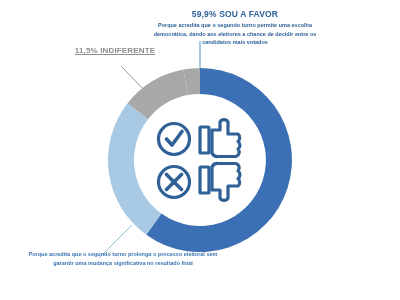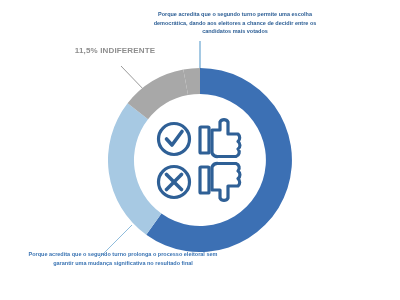--- a/index.html
+++ b/index.html
@@ -63,20 +63,21 @@
     left: 60px;
     top: 46px;
     width: 110px;
     text-align: center;
   }
   #callout-indiferente .callout-title {
     color: #8e8e8e;
     font-size: 8px;
     line-height: 1.25;
     white-space: normal;
+    text-decoration: underline;
   }
 
   
   #callout-contra {
     left: 28px;
     top: 250px;
     width: 190px;
     text-align: center;
   }
   #callout-contra .callout-title { color: #8fbcdc; }
@@ -140,20 +141,21 @@
           <path d="M 12,7 L 12,30 L 20,30 L 20,38 A 4.5,4.5 0 0 0 28,38
                    L 28,26 L 38,26 A 5,5 0 0 0 38,18.5
                    A 4.6,4.6 0 0 0 38,11 A 4.6,4.6 0 0 0 36,3.5
                    L 18,3.5 A 6,6 0 0 0 12,7 Z"></path>
         </g>
       </g>
     </svg>
   </div>
 
   <div class="callout" id="callout-favor">
+    <p class="callout-title">59,9% SOU A FAVOR</p>
     <p class="callout-desc">Porque acredita que o segundo turno permite uma escolha democrática, dando aos eleitores a chance de decidir entre os candidatos mais votados</p>
   </div>
 
   <div class="callout" id="callout-indiferente">
     <p class="callout-title">11,5% INDIFERENTE</p>
   </div>
 
   <div class="callout" id="callout-contra">
     <p class="callout-desc">Porque acredita que o segundo turno prolonga o processo eleitoral sem garantir uma mudança significativa no resultado final</p>
   </div>

